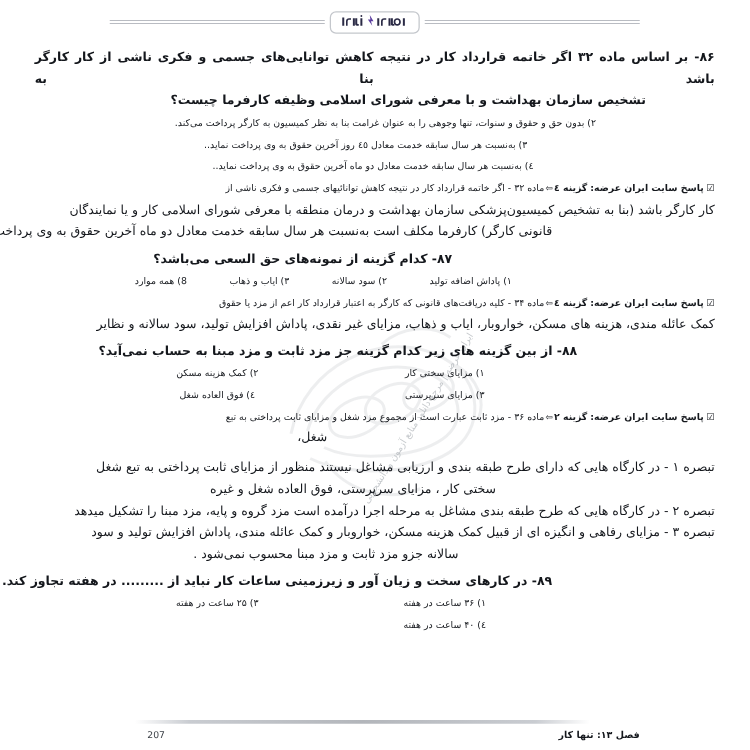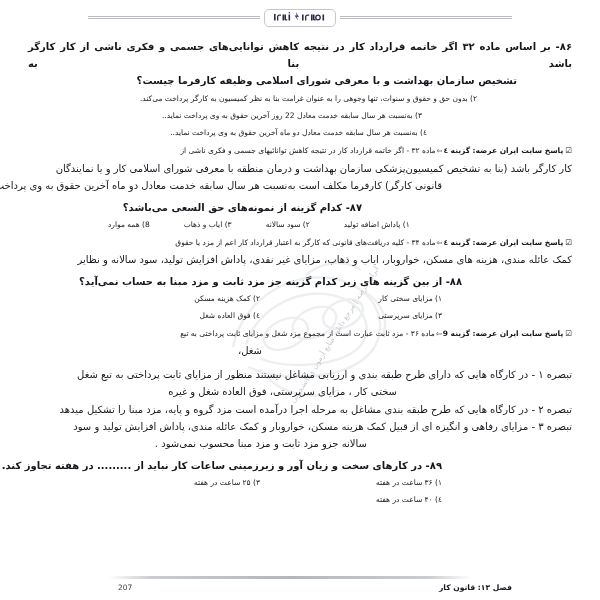--- a/index.html
+++ b/index.html
@@ -135,21 +135,21 @@
   .opt-grid {
     display: grid;
     grid-template-columns: 1fr 1fr;
     direction: rtl;
     font-size: 7.5px;
     line-height: 17px;
     padding-right: 130px;
     padding-left: 60px;
     column-gap: 10px;
   }
-  .opt-grid > span { white-space: nowrap; }
+  .opt-grid > span { white-space: nowrap; text-align: center; }
 
   
   .answer-first {
     font-size: 7.5px;
     line-height: 16.6px;
     direction: rtl;
     text-align: justify;
     text-align-last: right;
     white-space: nowrap;
   }
@@ -266,21 +266,21 @@
     </div>
   </div>
 
   <div class="content">
 
     <div>
       <div class="q-head wide">۸۶- بر اساس ماده ۳۲ اگر خاتمه قرارداد کار در نتیجه کاهش توانایی‌های جسمی و فکری ناشی از کار کارگر باشد بنا به</div>
       <div class="q-head" style="text-align:right;padding-right:55px;">تشخیص سازمان بهداشت و با معرفی شورای اسلامی وظیفه کارفرما چیست؟</div>
       <div class="sp-2"></div>
       <div class="opt-line" style="padding-right:95px;text-align:right;">۲) بدون حق و حقوق و سنوات، تنها وجوهی را به عنوان غرامت بنا به نظر کمیسیون به کارگر پرداخت می‌کند.</div>
-      <div class="opt-line" style="padding-right:150px;">۳) به‌نسبت هر سال سابقه خدمت معادل 22 روز آخرین حقوق به وی پرداخت نماید..</div>
+      <div class="opt-line" style="padding-right:150px;">۳) به‌نسبت هر سال سابقه خدمت معادل ٤٥ روز آخرین حقوق به وی پرداخت نماید..</div>
       <div class="opt-line" style="padding-right:145px;">٤) به‌نسبت هر سال سابقه خدمت معادل دو ماه آخرین حقوق به وی پرداخت نماید..</div>
       <div class="sp-2"></div>
       <div class="answer-first">
         <span class="chk">☑</span><span class="ans-label">پاسخ سایت ایران عرضه:</span>
         <span class="ans-label">گزینه ٤</span><span class="arrow-mark">⇦</span><span>ماده ۳۲ - اگر خاتمه قرارداد کار در نتیجه کاهش توانائیهای جسمی و فکری ناشی از</span>
       </div>
       <div class="note-line">کار کارگر باشد (بنا به تشخیص کمیسیون‌پزشکی سازمان بهداشت و درمان منطقه با معرفی شورای اسلامی کار و یا نمایندگان</div>
       <div class="note-line" style="padding-right:130px;">قانونی کارگر) کارفرما مکلف است به‌نسبت هر سال سابقه خدمت معادل دو ماه آخرین حقوق به وی پرداخت نماید.</div>
     </div>
 
@@ -308,21 +308,21 @@
       <div class="q-head" style="padding-right:110px;">۸۸- از بین گزینه های زیر کدام گزینه جز مزد ثابت و مزد مبنا به حساب نمی‌آید؟</div>
       <div class="opt-grid">
         <span>۱) مزایای سختی کار</span>
         <span>۲) کمک هزینه مسکن</span>
         <span>۳) مزایای سرپرستی</span>
         <span>٤) فوق العاده شغل</span>
       </div>
       <div class="sp-2"></div>
       <div class="answer-first">
         <span class="chk">☑</span><span class="ans-label">پاسخ سایت ایران عرضه:</span>
-        <span class="ans-label">گزینه 9</span><span class="arrow-mark">⇦</span><span>ماده ۳۶ - مزد ثابت عبارت است از مجموع مزد شغل و مزایای ثابت پرداختی به تبع</span>
+        <span class="ans-label">گزینه ۲</span><span class="arrow-mark">⇦</span><span>ماده ۳۶ - مزد ثابت عبارت است از مجموع مزد شغل و مزایای ثابت پرداختی به تبع</span>
       </div>
       <div class="note-line" style="padding-right:310px;">شغل،</div>
 
       <div class="sp-6"></div>
 
       <div class="note-line">تبصره ۱ - در کارگاه هایی که دارای طرح طبقه بندی و ارزیابی مشاغل نیستند منظور از مزایای ثابت پرداختی به تبع شغل</div>
       <div class="note-line" style="padding-right:175px;">سختی کار ، مزایای سرپرستی، فوق العاده شغل و غیره</div>
       <div class="note-line">تبصره ۲ - در کارگاه هایی که طرح طبقه بندی مشاغل به مرحله اجرا درآمده است مزد گروه و پایه، مزد مبنا را تشکیل میدهد</div>
       <div class="note-line">تبصره ۳ - مزایای رفاهی و انگیزه ای از قبیل کمک هزینه مسکن، خواروبار و کمک عائله مندی، پاداش افزایش تولید و سود</div>
       <div class="note-line" style="padding-right:205px;">سالانه جزو مزد ثابت و مزد مبنا محسوب نمی‌شود .</div>
@@ -337,18 +337,18 @@
         <span>۳) ۲۵ ساعت در هفته</span>
         <span>٤) ۴۰ ساعت در هفته</span>
       </div>
     </div>
 
   </div>
 
   <div class="footer">
     <div class="footer-rule"></div>
     <div class="footer-row">
-      <div class="chapter-label">فصل ۱۳: قانون کار</div>
+      <div class="chapter-label">فصل ۱۳: تنها کار</div>
       <div class="page-number">207</div>
     </div>
   </div>
 
 </div>
 
 </body></html>

